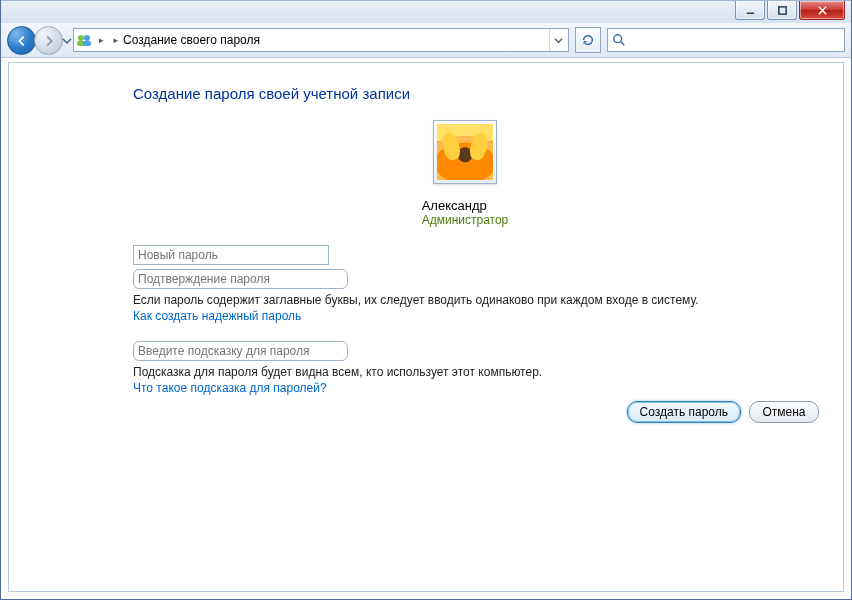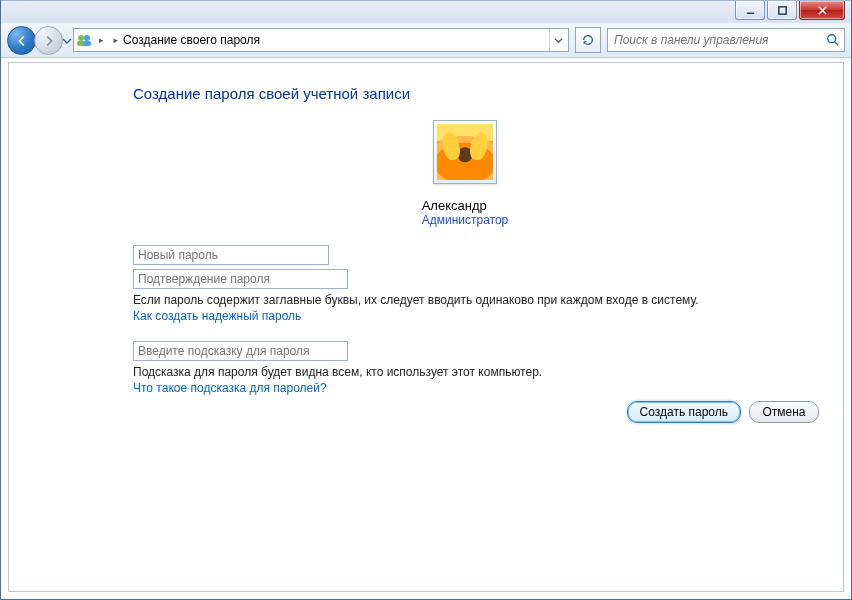--- a/index.html
+++ b/index.html
@@ -212,35 +212,35 @@
   .avatar-img::before, .avatar-img::after {
     content: "";
     position: absolute;
     width: 16px; height: 28px;
     background: #ffcf3f;
     border-radius: 50% 50% 40% 40%;
   }
   .avatar-img::before { left: 6px; top: 8px; transform: rotate(-14deg); }
   .avatar-img::after  { right: 6px; top: 8px; transform: rotate(14deg); }
   .user-meta .uname { font-size: 13px; color: #000; }
-  .user-meta .urole { font-size: 12px; color: #1d4ed8; }
+  .user-meta .urole { font-size: 12px; color: #4d7c0f; }
   .text-input {
     display: block;
     width: 196px;
     height: 20px;
     border: 1px solid #9bb2c9;
     padding: 1px 4px;
     font: inherit;
     color: #7a7a7a;
     margin-bottom: 4px;
     box-sizing: border-box;
     outline: none;
     background: #fff;
   }
-  .text-input.wide { width: 215px; }
+  .text-input.wide { width: 215px; border-radius: 6px; }
   .note {
     font-size: 12px;
     color: #222;
     margin: 4px 0 2px 0;
   }
   a.link {
     color: #0066cc;
     text-decoration: none;
     font-size: 12px;
   }
@@ -335,21 +335,20 @@
     </div>
 
     <div class="refresh-btn">
       <svg viewBox="0 0 16 16" width="14" height="14">
         <path d="M3 8a5 5 0 1 1 2 4" fill="none" stroke="#2f6aa8" stroke-width="1.6"></path>
         <path d="M3 13 L3 9 L7 9 Z" fill="#2f6aa8"></path>
       </svg>
     </div>
 
     <div class="searchbox">
-      <input type="text" placeholder="Поиск в панели управления" style="">
       <svg class="sicon" viewBox="0 0 16 16">
         <circle cx="6.5" cy="6.5" r="4.5" fill="none" stroke="currentColor" stroke-width="1.6"></circle>
         <line x1="10" y1="10" x2="14" y2="14" stroke="currentColor" stroke-width="1.6"></line>
       </svg>
     </div>
   </div>
 
   <div class="client">
     <div class="content">
       <h1 class="page-title">Создание пароля своей учетной записи</h1>

